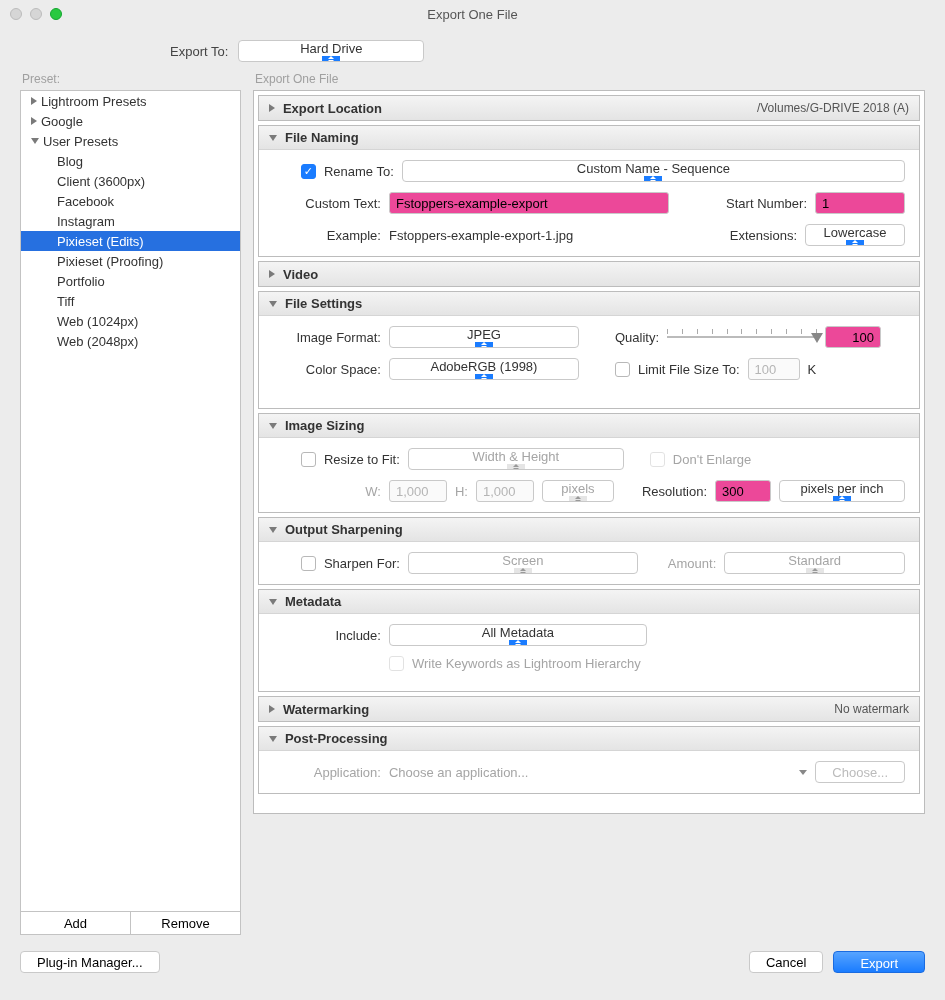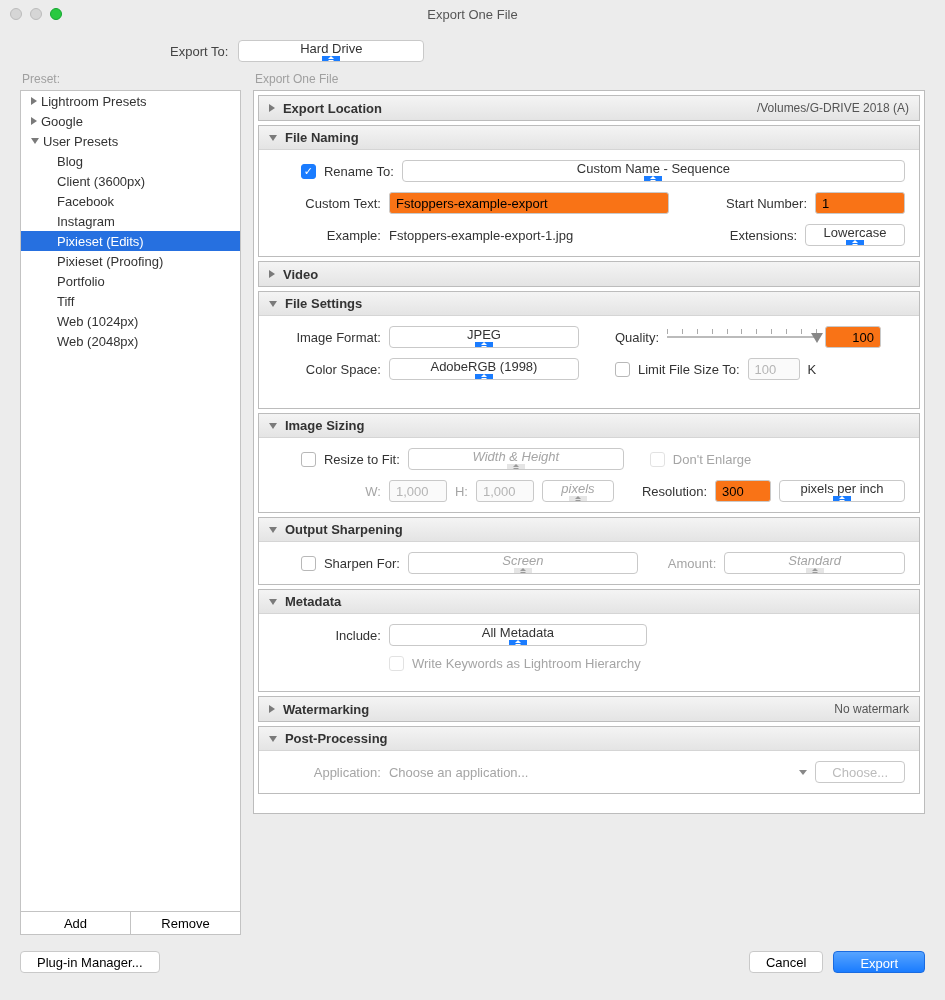--- a/index.html
+++ b/index.html
@@ -74,21 +74,21 @@
   content: "";
   width: 0; height: 0;
   border-left: 3px solid transparent;
   border-right: 3px solid transparent;
 }
 .mac-select .arrow::before { border-bottom: 3px solid #fff; }
 .mac-select .arrow::after { border-top: 3px solid #fff; }
 .mac-select.disabled .arrow { background: #e5e5e5; }
 .mac-select.disabled .arrow::before { border-bottom-color: #999; }
 .mac-select.disabled .arrow::after { border-top-color: #999; }
-.mac-select.disabled .val { color: #a5a5a5; font-style: italic; }
+.mac-select.disabled .val { color: #a5a5a5; }
 .columns {
   display: flex;
   gap: 12px;
   padding: 0 20px;
 }
 .left-col { width: 234px; }
 .right-col { flex: 1; }
 .col-label { color: #a0a0a0; font-size: 12px; margin-bottom: 4px; padding-left: 2px; }
 .preset-box {
   background: #fff;
@@ -171,21 +171,21 @@
   margin-bottom: 10px;
   gap: 8px;
 }
 .rlabel { text-align: right; width: 108px; color: #333; }
 .text-input {
   border: 1px solid #c9c9c9;
   border-radius: 3px;
   height: 22px;
   padding: 0 6px;
   font-size: 13px;
-  background: #f97316;
+  background: #ec4899;
 }
 .text-input.disabled { color: #b5b5b5; background: #fafafa; }
 .mac-check {
   width: 15px; height: 15px;
   border: 1px solid #b8b8b8;
   border-radius: 3px;
   background: #fff;
   display: inline-flex;
   align-items: center;
   justify-content: center;

